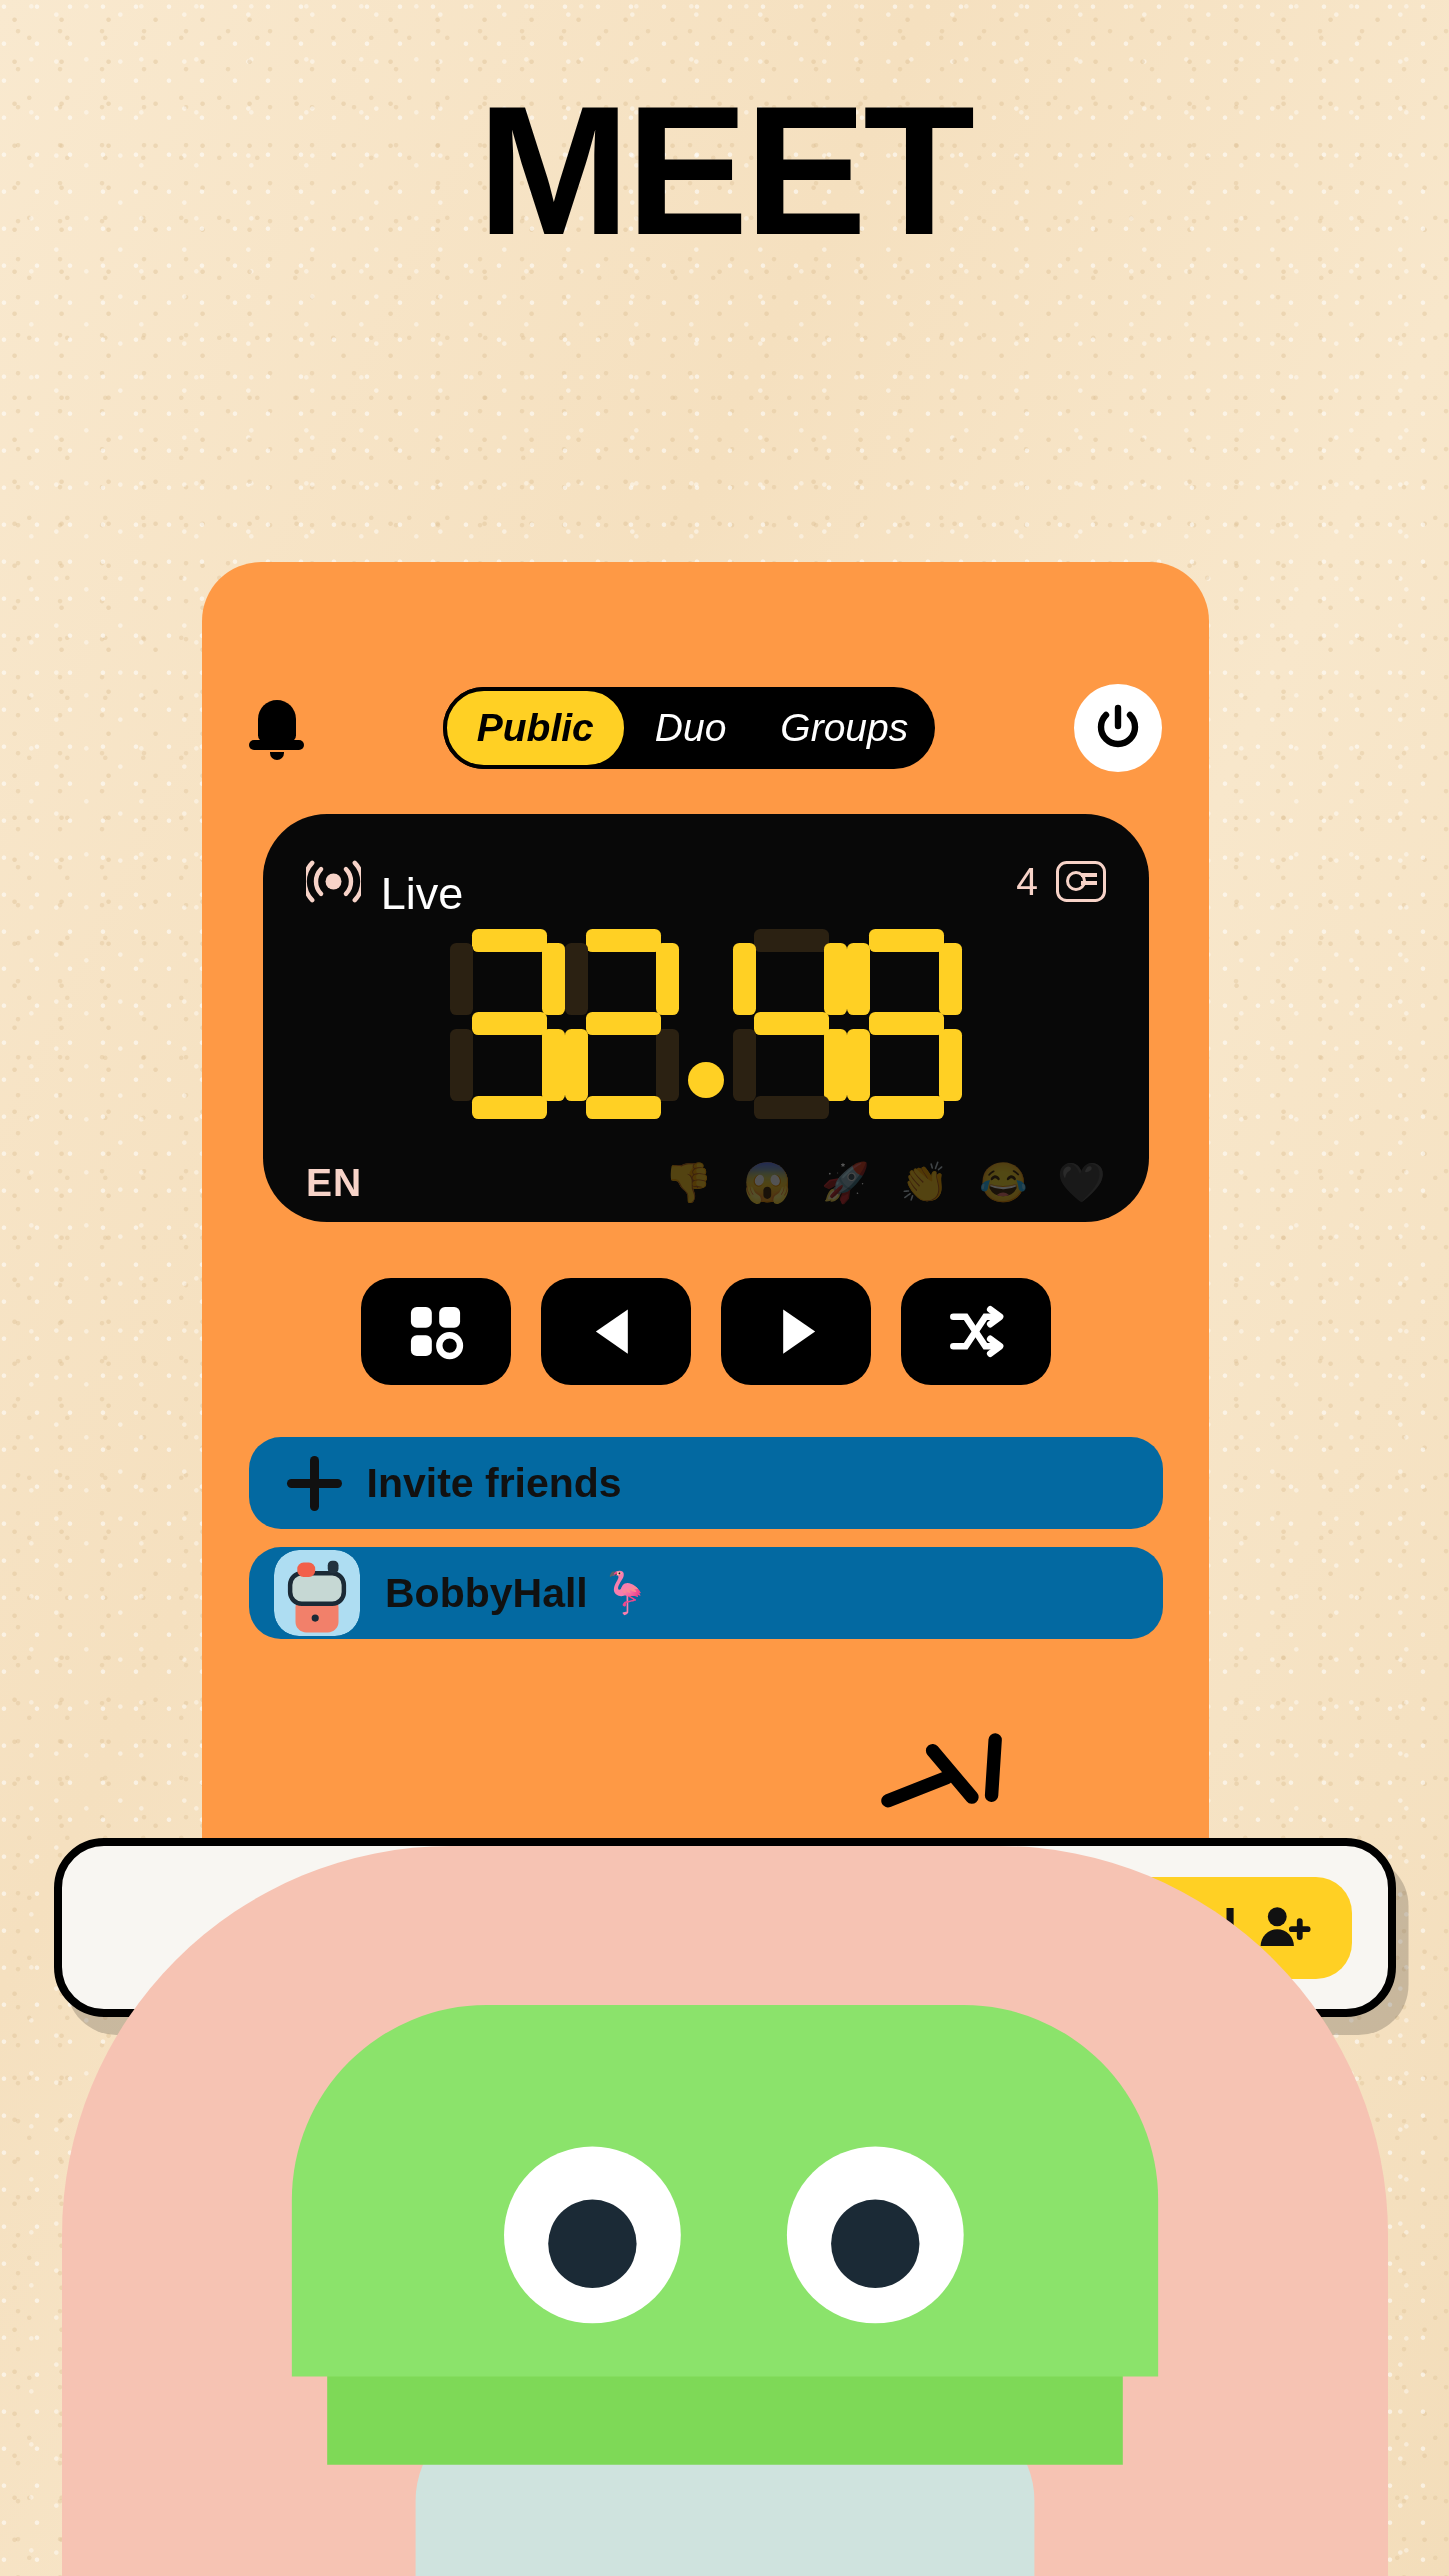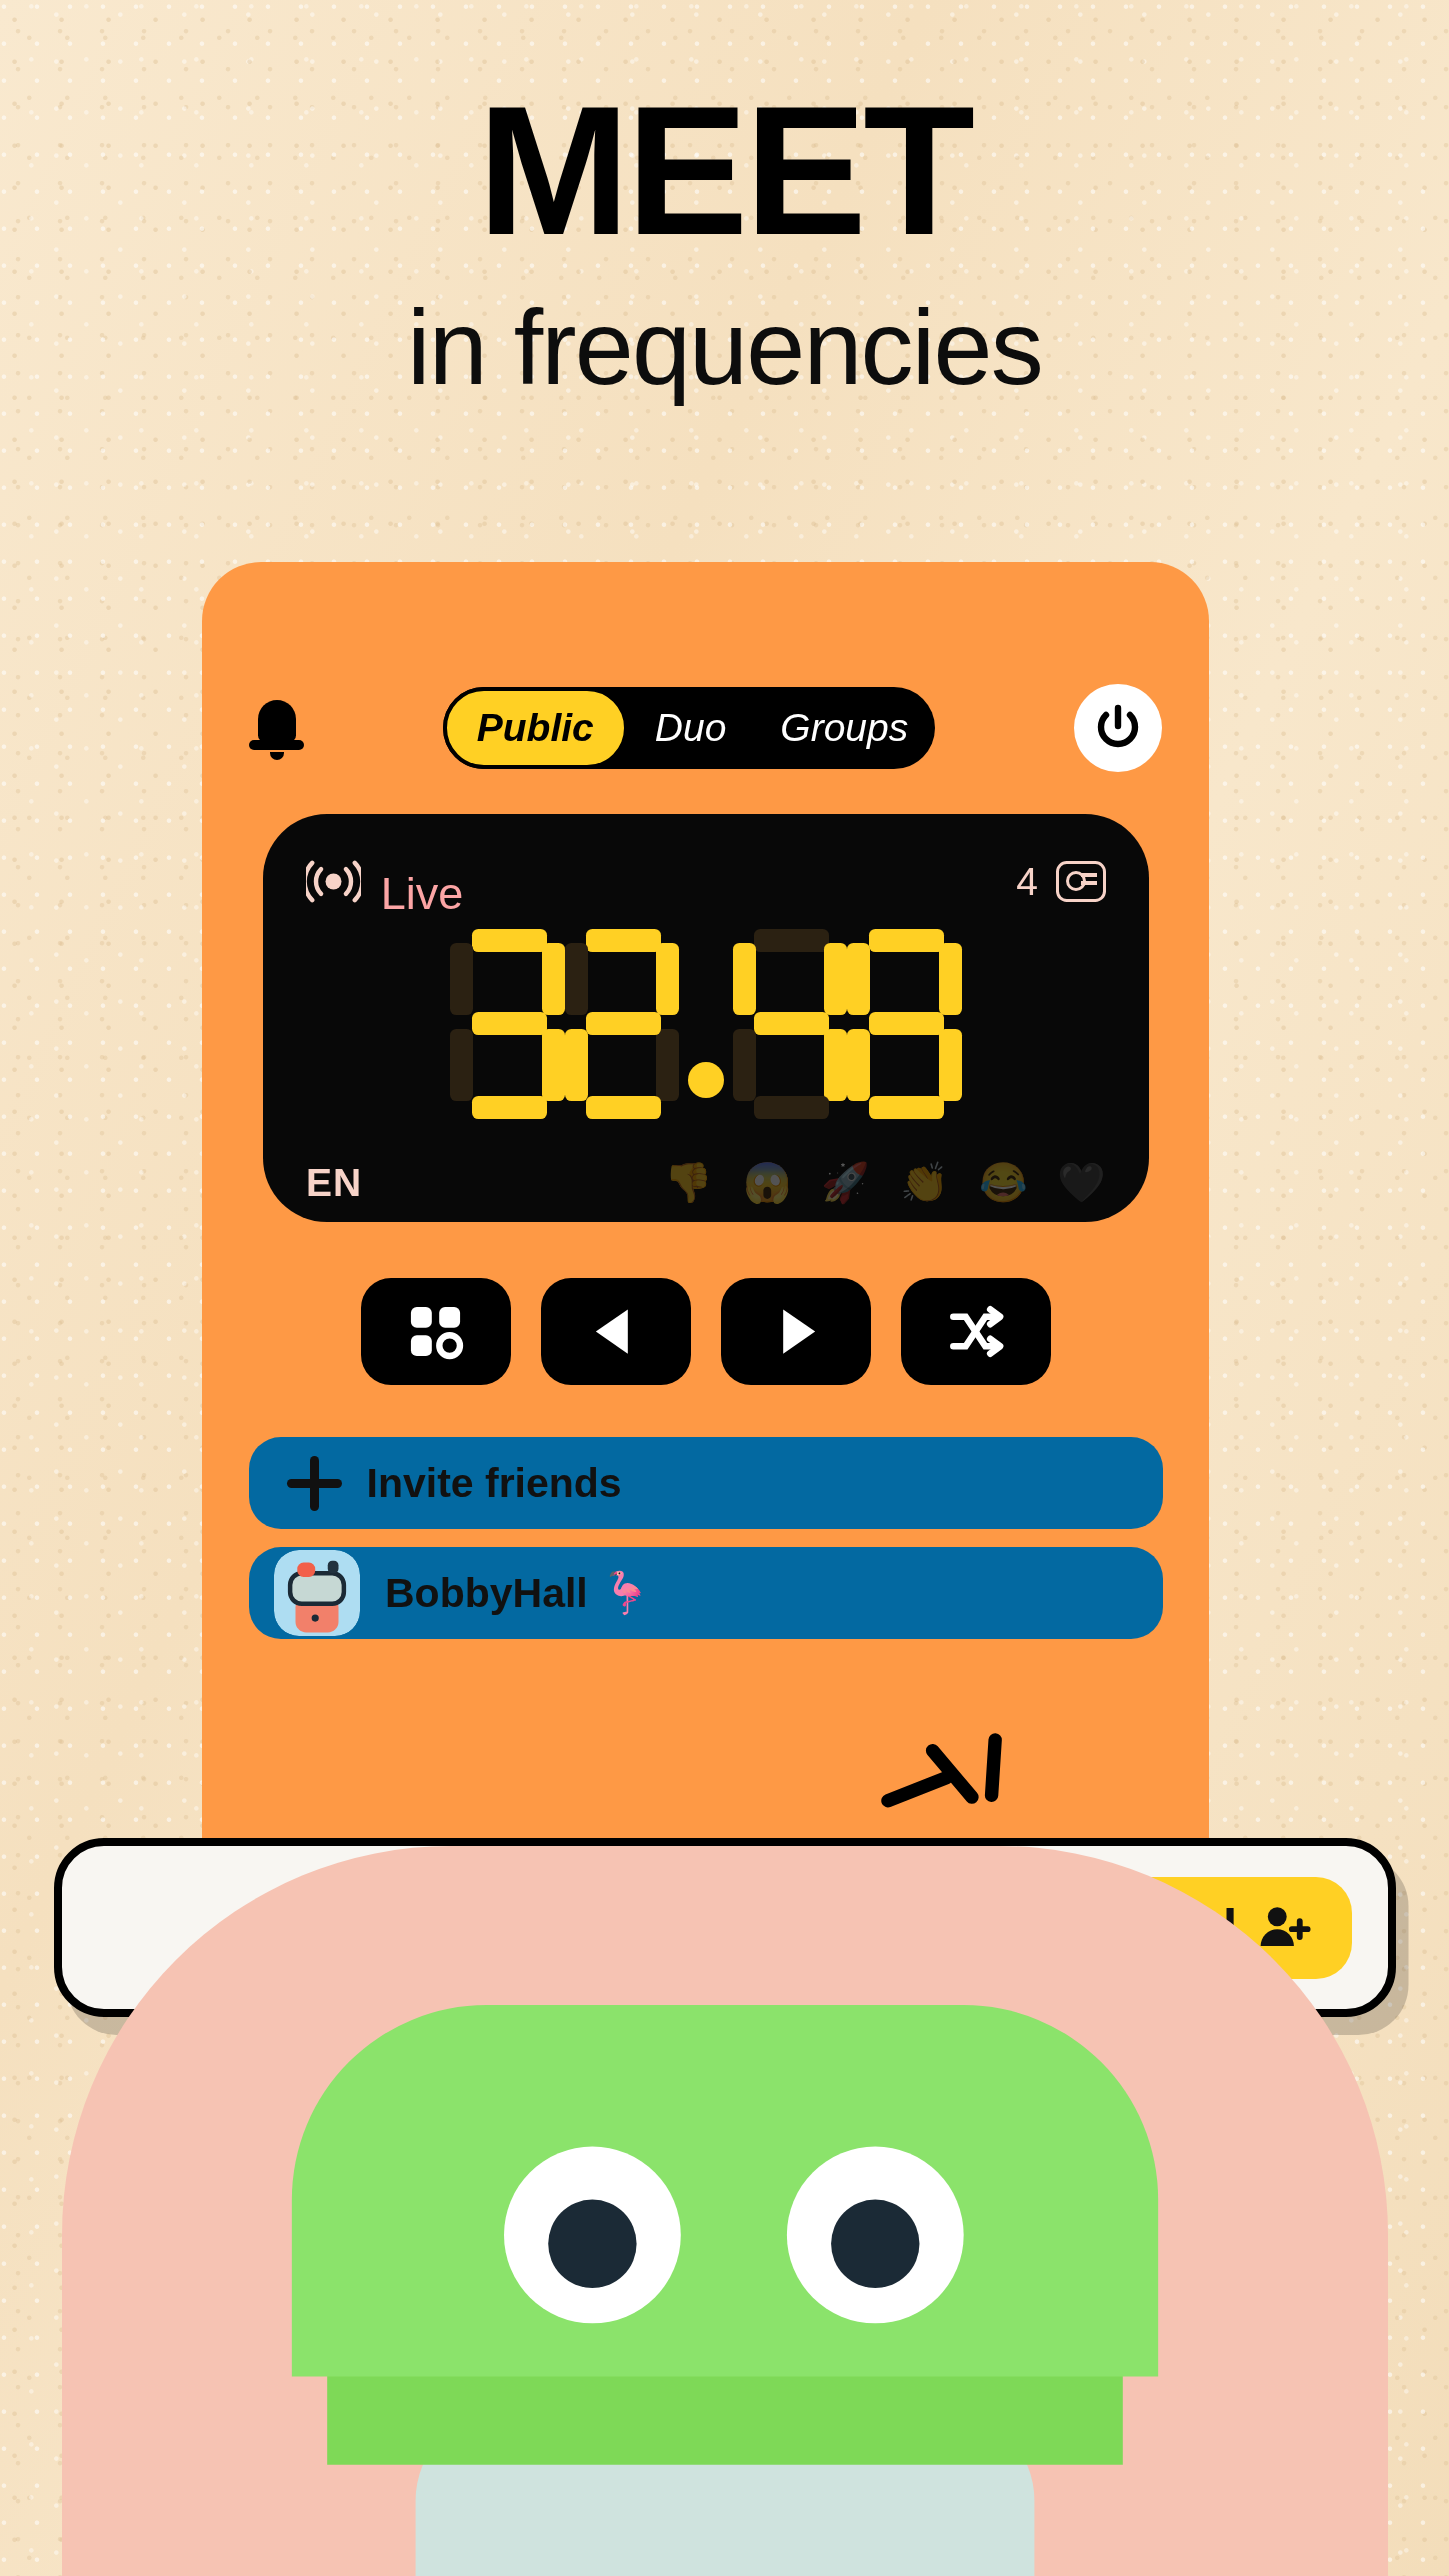--- a/index.html
+++ b/index.html
@@ -72,21 +72,21 @@
   .power{ width:88px;height:88px;background:#fff;border-radius:50%;
     display:flex;align-items:center;justify-content:center; cursor:pointer;}
   .power svg{width:48px;height:48px;}
 
   
   .display{ position:absolute; top:252px; left:61px; width:886px; height:408px;
     background:#080808; border-radius:64px; }
   .disp-top{ position:absolute; top:38px; left:43px; right:43px; height:59px;
     display:flex; align-items:center; justify-content:space-between;}
   .live-left{display:flex;align-items:center;gap:19.7px;}
-  .live-txt{ color:#fca5a5; font-size:45px; font-weight:400;margin-top:24px;}
+  .live-txt{ color:#ffffff; font-size:45px; font-weight:400;margin-top:24px;}
   .live-right{display:flex;align-items:center;gap:18px;}
   .live-count{color:#F7D3C8;font-size:39px;font-weight:500;}
   .radio-chip{width:50px;height:41px;border:3.6px solid #F7D3C8;border-radius:10.7px;position:relative;}
   .radio-chip:before{content:"";position:absolute;left:7.2px;top:7.2px;width:14.3px;height:14.3px;
       border:3.6px solid #F7D3C8;border-radius:50%;}
   .radio-chip:after{content:"";position:absolute;right:6.3px;top:9px;width:16px;height:3.6px;background:#F7D3C8;
       box-shadow:0 8px 0 #F7D3C8;}
 
   
   .freq{ position:absolute; top:98px; left:0; width:100%; height:224px;
@@ -164,21 +164,20 @@
 </style>
 </head>
 <body>
 
 <div class="paper-texture"></div>
 
 <div class="content">
 
   <div class="headline-wrap">
     <div class="headline-main">MEET</div>
-    <div class="headline-sub">in frequencies</div>
   </div>
 
   <div class="phone">
     <div class="phone-inner">
 
 
       <div class="hdr">
         <div class="bell">
           <div class="bell-body"></div>
             <div class="bell-base"></div>

